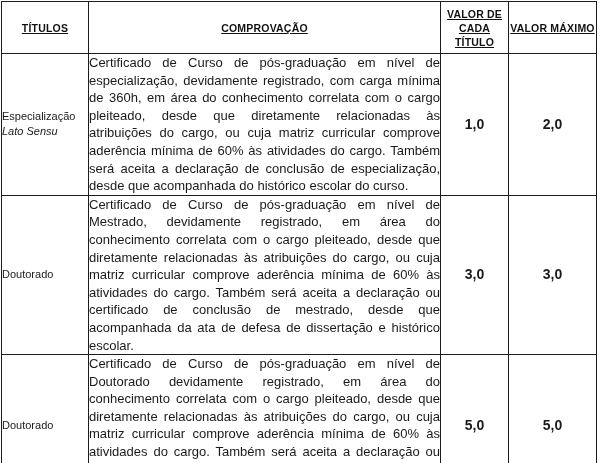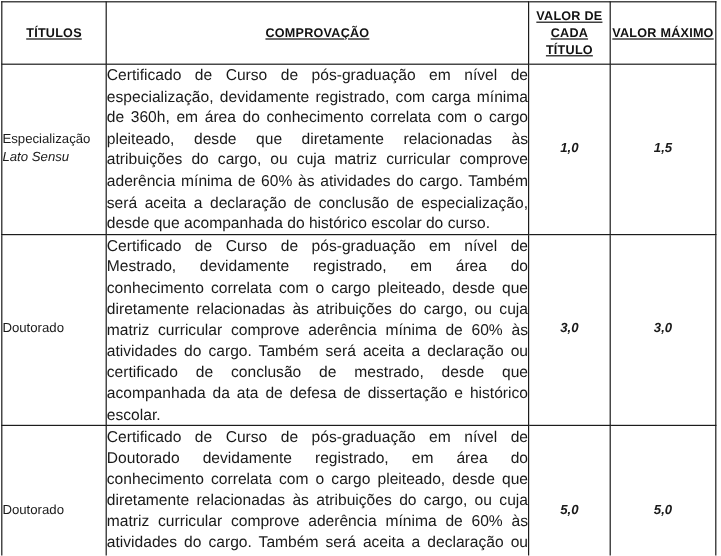--- a/index.html
+++ b/index.html
@@ -104,25 +104,24 @@
     text-align-last: left;
     color: #1a1a1a;
     hyphens: none;
   }
 
   .value-cell {
     text-align: center;
   }
   .value-text {
     display: block;
-    font-size: 11px;
+    font-size: 14px;
     font-weight: bold;
     color: #1a1a1a;
     line-height: 15px;
-    font-style: italic;
   }
 
   
   .total-cell {
     height: 20px;
     text-align: center;
   }
   .total-text {
     display: block;
     font-size: 10.5px;
@@ -192,21 +191,21 @@
           <span class="title-name">Especialização</span>
           <span class="title-name italic">Lato Sensu</span>
         </td>
         <td class="proof-cell">
           <span class="proof-text">Certificado de Curso de pós-graduação em nível de especialização, devidamente registrado, com carga mínima de 360h, em área do conhecimento correlata com o cargo pleiteado, desde que diretamente relacionadas às atribuições do cargo, ou cuja matriz curricular comprove aderência mínima de 60% às atividades do cargo. Também será aceita a declaração de conclusão de especialização, desde que acompanhada do histórico escolar do curso.</span>
         </td>
         <td class="value-cell">
           <span class="value-text">1,0</span>
         </td>
         <td class="value-cell">
-          <span class="value-text">1,5</span>
+          <span class="value-text">2,0</span>
         </td>
       </tr>
 
       <tr class="row-mestrado">
         <td class="title-cell">
           <span class="title-name">Doutorado</span>
         </td>
         <td class="proof-cell">
           <span class="proof-text">Certificado de Curso de pós-graduação em nível de Mestrado, devidamente registrado, em área do conhecimento correlata com o cargo pleiteado, desde que diretamente relacionadas às atribuições do cargo, ou cuja matriz curricular comprove aderência mínima de 60% às atividades do cargo. Também será aceita a declaração ou certificado de conclusão de mestrado, desde que acompanhada da ata de defesa de dissertação e histórico escolar.</span>
         </td>

